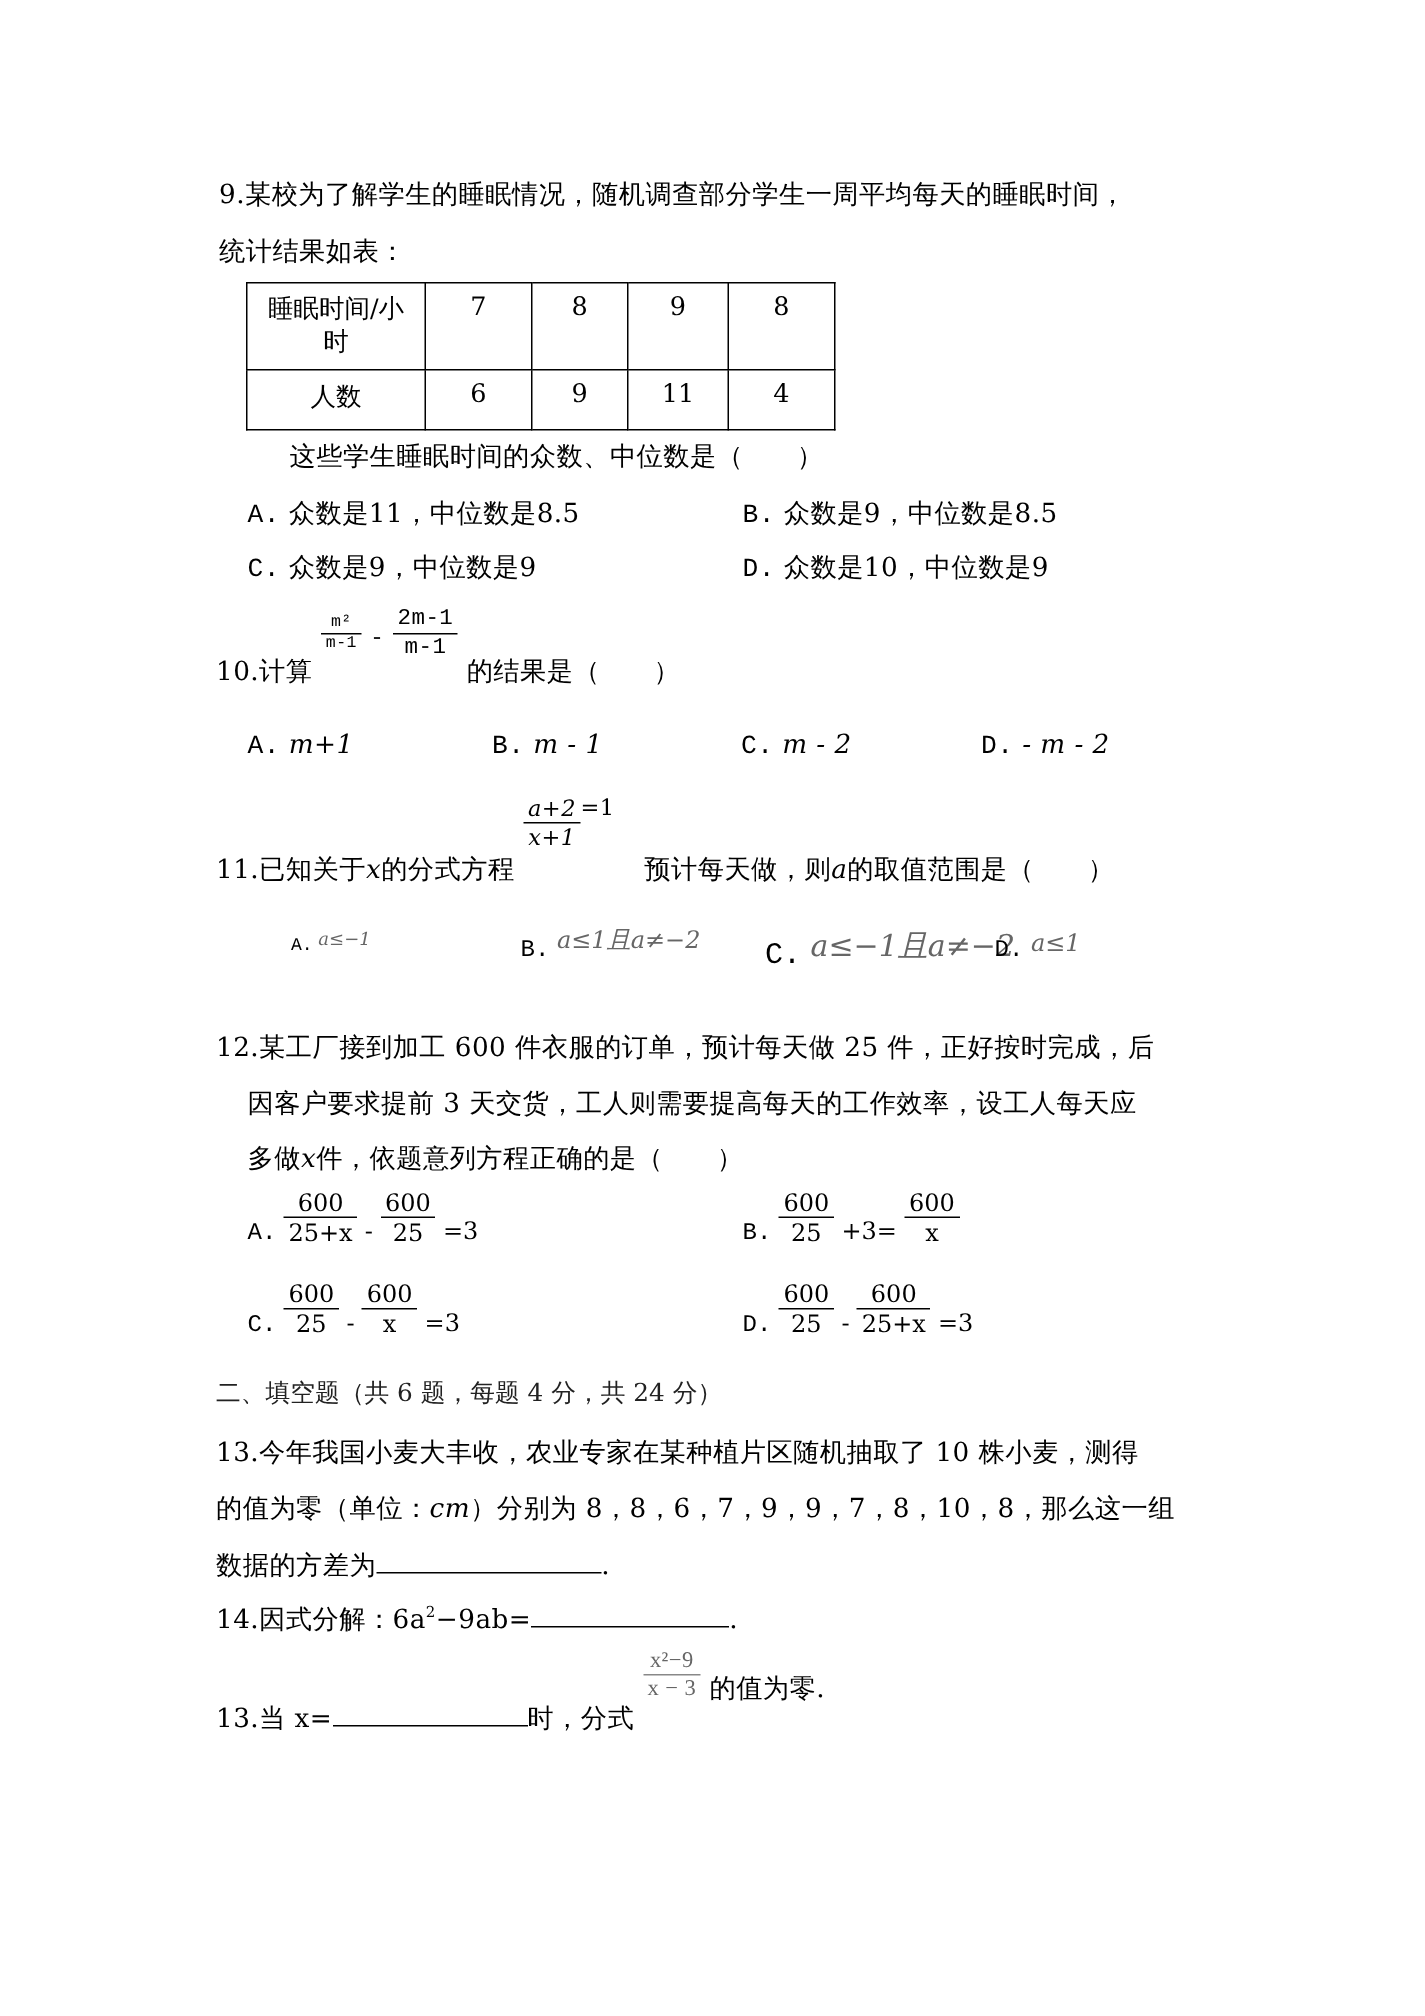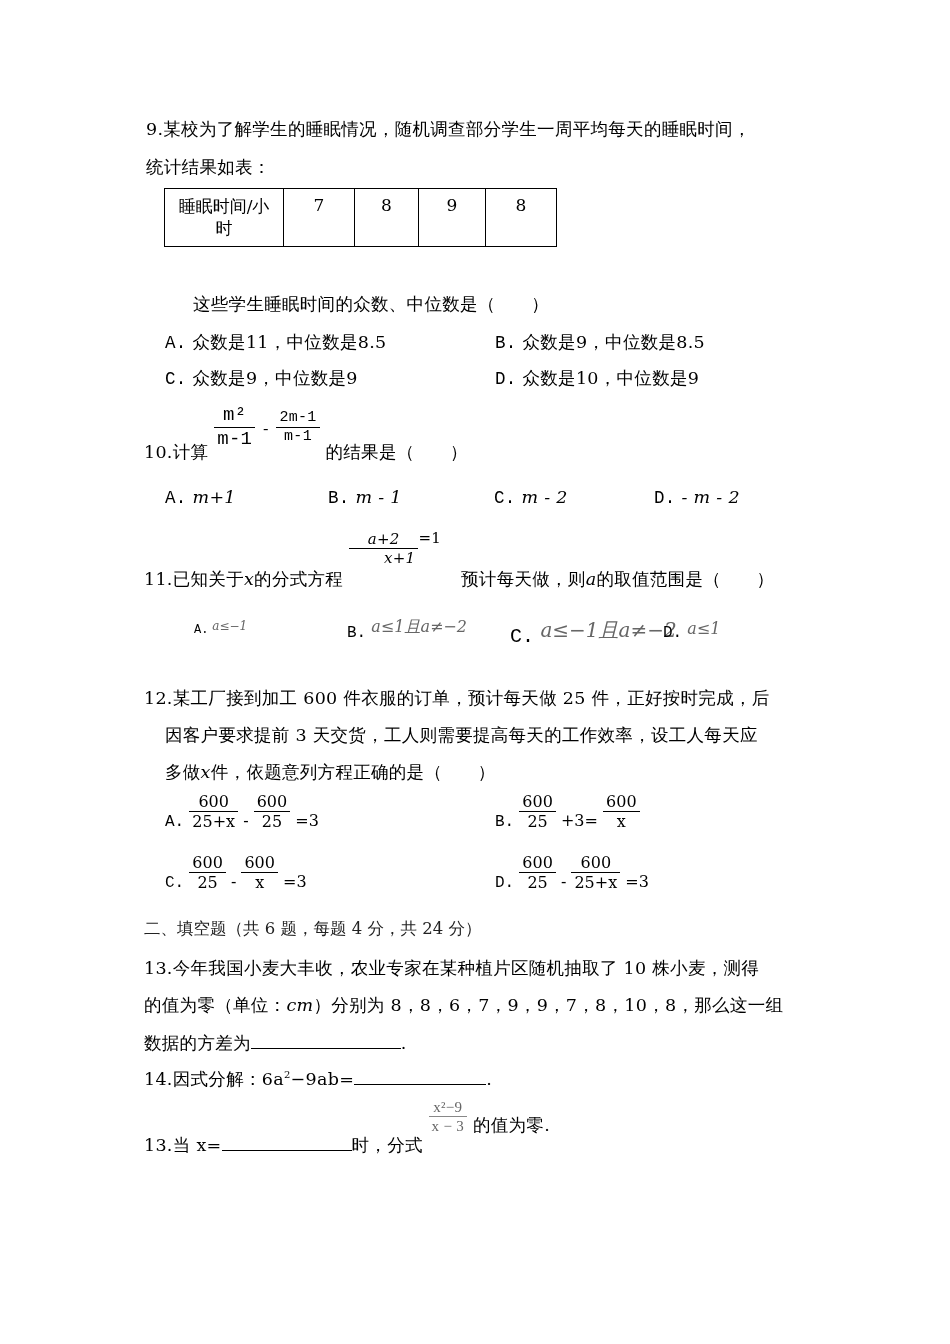--- a/index.html
+++ b/index.html
@@ -29,20 +29,27 @@
       <tr style="height:58px;">
     <td style="width:110px; line-height:22px;">
       <span>睡眠时间/小</span><br>
       <span>时</span>
     </td>
     <td style="width:62px;">7</td>
     <td style="width:55px;">8</td>
     <td style="width:58px;">9</td>
     <td style="width:62px;">8</td>
   </tr>
+  <tr style="height:40px;">
+    <td>人数</td>
+    <td>6</td>
+    <td>9</td>
+    <td>11</td>
+    <td>4</td>
+  </tr>
 </tbody>
   </table>
 
 <div class="abs q" style="left:165px; top:292px;margin-left:28px;">这些学生睡眠时间的众数、中位数是（　　）</div>
 
 <div class="abs q" style="left:165px; top:330px;">
   <span class="mono">A.</span>
   <span>众数是11，中位数是8.5</span>
 </div>
 <div class="abs q" style="left:495px; top:330px;">
@@ -53,21 +60,21 @@
   <span class="mono">C.</span>
   <span>众数是9，中位数是9</span>
 </div>
 <div class="abs q" style="left:495px; top:366px;">
   <span class="mono">D.</span>
   <span>众数是10，中位数是9</span>
 </div>
 
 <div class="abs q" style="left:144px; top:400px;">
   <span style="position:relative; top:30px;">10.计算</span>
-  <span class="frac mono" style="font-size:19px; top:4px;">
+  <span class="frac mono" style="font-size:11px; top:4px;">
     <span class="num">m²</span>
     <span class="den" style="border:none;">m-1</span>
   </span>
   <span class="mono" style="font-size:15px; position:relative; top:6px;">-</span>
   <span class="frac mono" style="font-size:15px; top:4px;text-align:center;">
     <span class="num">2m-1</span>
     <span class="den" style="border:none;">m-1</span>
   </span>
   <span style="position:relative; top:30px;">的结果是（　　）</span>
 </div>
@@ -86,21 +93,21 @@
 </div>
 <div class="abs q" style="left:654px; top:487px;">
   <span class="mono">D.</span>
   <span class="it">- m - 2</span>
 </div>
 
 <div class="abs q" style="left:144px; top:530px;">
   <span style="position:relative; top:32px;">11.已知关于</span><span class="it" style="position:relative; top:32px;">x</span><span style="position:relative; top:32px;">的分式方程</span>
   <span class="frac it" style="font-size:15px;">
     <span class="num">a+2</span>
-    <span class="den" style="border:none;margin-left:32px;">x+1</span>
+    <span class="den" style="border:none;">x+1</span>
   </span><span style="font-size:15px; position:relative; top:-10px;">=1</span>
   <span style="position:relative; top:32px; margin-left:14px;">预计每天做，则</span><span class="it" style="position:relative; top:32px;">a</span><span style="position:relative; top:32px;">的取值范围是（　　）</span>
 </div>
 
 <div class="abs" style="left:194px; top:622px; font-size:12px;">
   <span class="mono">A.</span>
   <span class="it gray" style="position:relative; top:-3px;">a≤−1</span>
 </div>
 <div class="abs" style="left:347px; top:622px; font-size:16px;">
   <span class="mono">B.</span>

